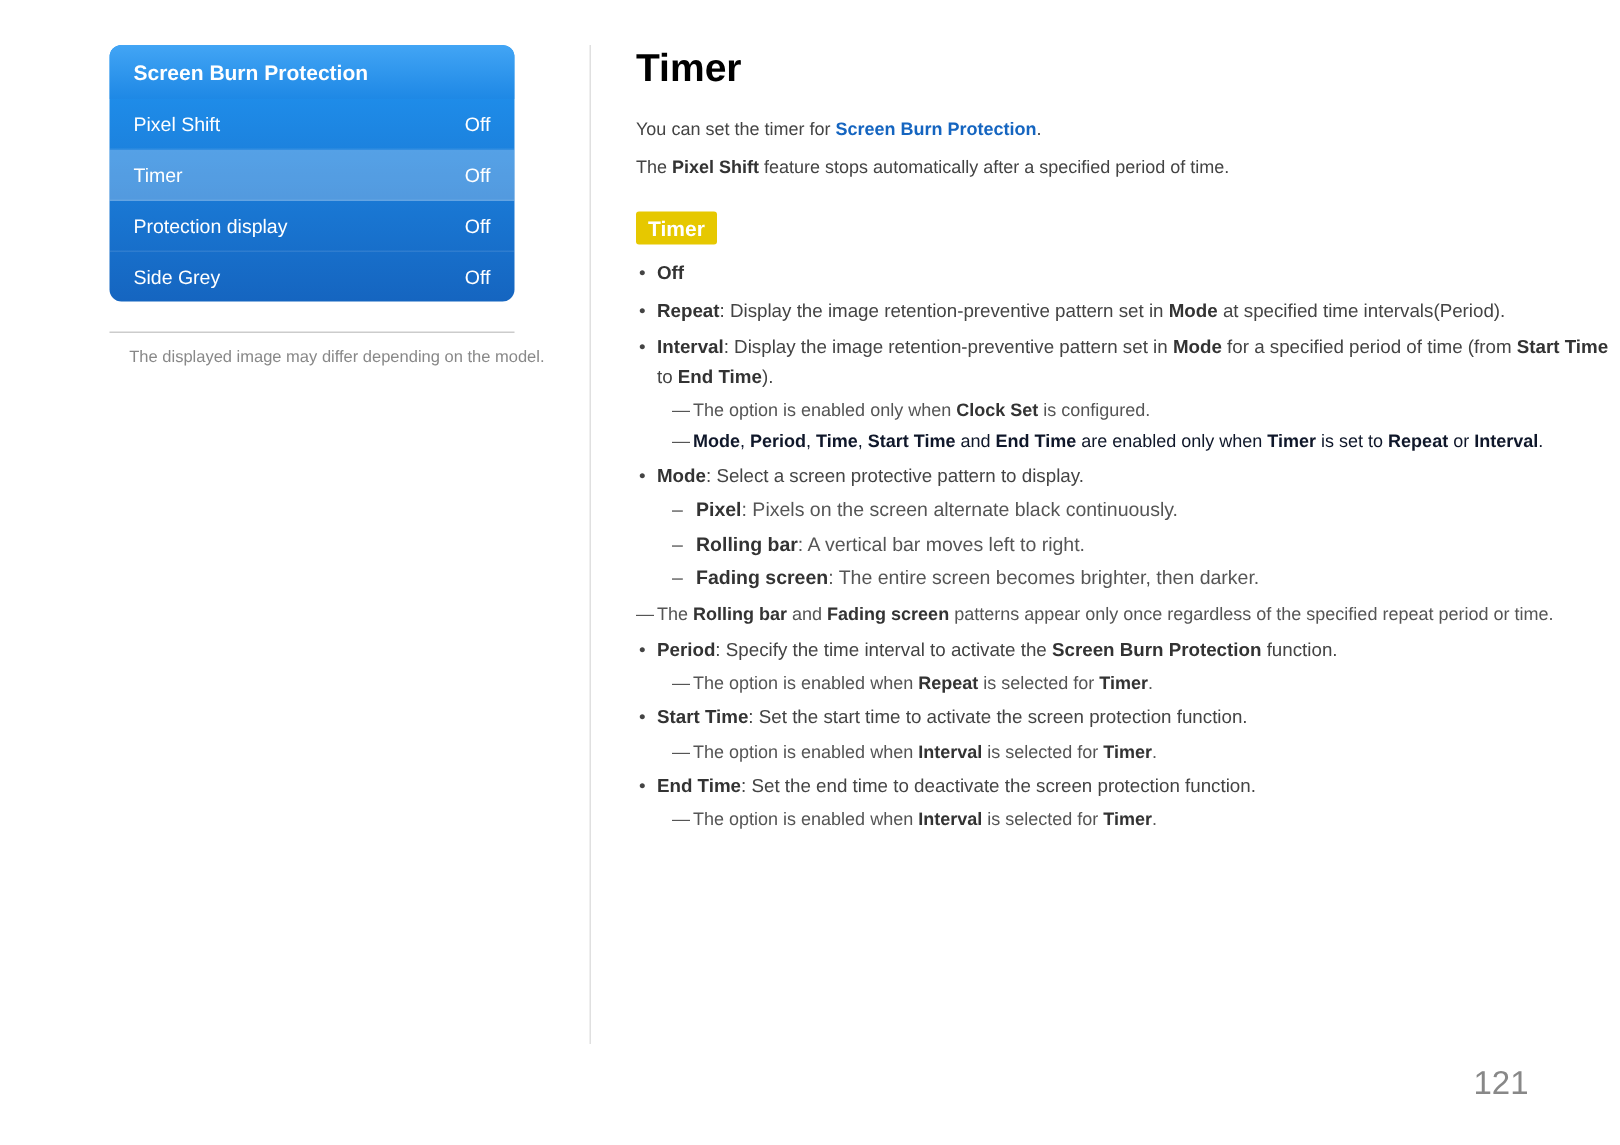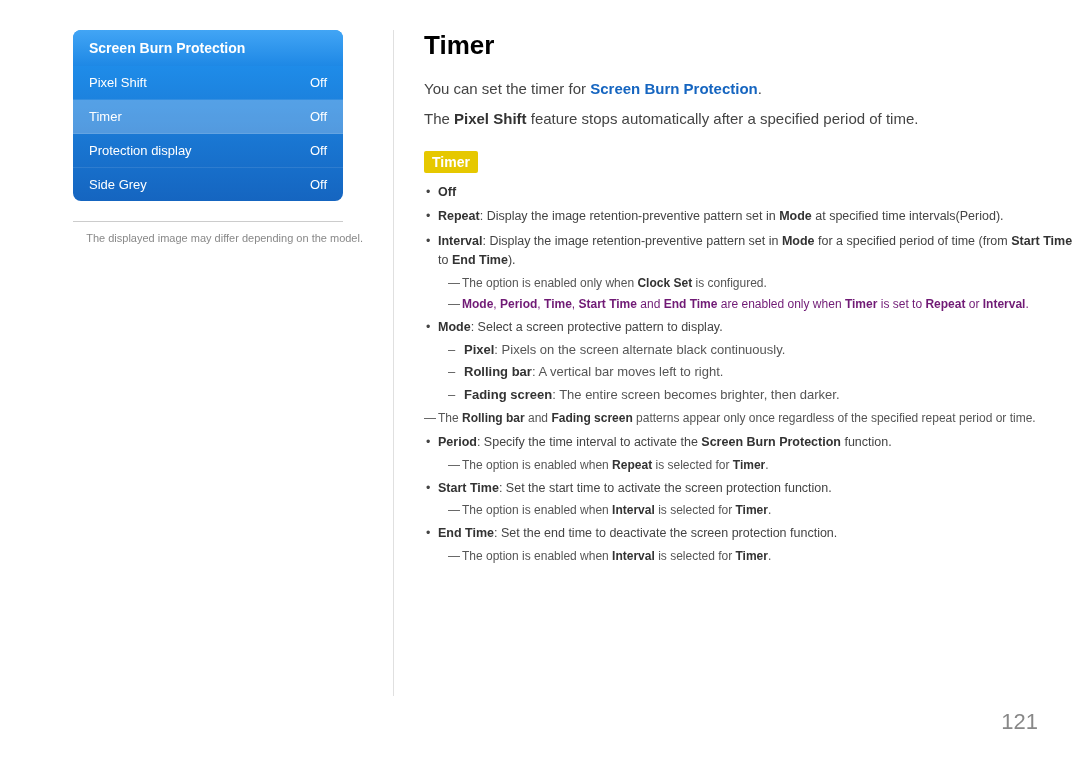--- a/index.html
+++ b/index.html
@@ -95,21 +95,21 @@
     }
 
     .page-title {
       font-size: 26px;
       font-weight: bold;
       color: #000;
       margin-bottom: 16px;
     }
 
     .intro-text {
-      font-size: 15px;
+      font-size: 12px;
       color: #444;
       line-height: 1.6;
       margin-bottom: 6px;
     }
 
     .section-header {
       background: #e6c800;
       color: #fff;
       font-size: 14px;
       font-weight: bold;
@@ -175,21 +175,21 @@
       left: 0;
       color: #555;
     }
 
     .bold { font-weight: bold; color: #333; }
     .blue-link { color: #1565c0; font-weight: bold; }
 
     .page-number {
       position: absolute;
       bottom: 28px;
-      right: 42px;
+      right: 61px;
       font-size: 22px;
       color: #888;
       font-weight: normal;
     }
   </style>
 </head>
 <body>
 
 <div class="page-container">
 
@@ -234,21 +234,21 @@
         <span class="bold">Off</span>
       </li>
       <li>
         <span class="bold">Repeat</span>: Display the image retention-preventive pattern set in <span class="bold">Mode</span> at specified time intervals(Period).
       </li>
       <li>
         <span class="bold">Interval</span>: Display the image retention-preventive pattern set in <span class="bold">Mode</span> for a specified period of time (from <span class="bold">Start Time</span> to <span class="bold">End Time</span>).
         <div class="sub-note">
           The option is enabled only when <span class="bold">Clock Set</span> is configured.
         </div>
-        <div class="sub-note" style="color:#701a75; font-weight: normal;">
+        <div class="sub-note" style="color:#0f172a; font-weight: normal;">
           <span style="font-weight:bold;">Mode</span>, <span style="font-weight:bold;">Period</span>, <span style="font-weight:bold;">Time</span>, <span style="font-weight:bold;">Start Time</span> and <span style="font-weight:bold;">End Time</span> are enabled only when <span style="font-weight:bold;">Timer</span> is set to <span style="font-weight:bold;">Repeat</span> or <span style="font-weight:bold;">Interval</span>.
         </div>
       </li>
       <li>
         <span class="bold">Mode</span>: Select a screen protective pattern to display.
         <div class="sub-note-dash">
           <span class="bold">Pixel</span>: Pixels on the screen alternate black continuously.
         </div>
         <div class="sub-note-dash">
           <span class="bold">Rolling bar</span>: A vertical bar moves left to right.

